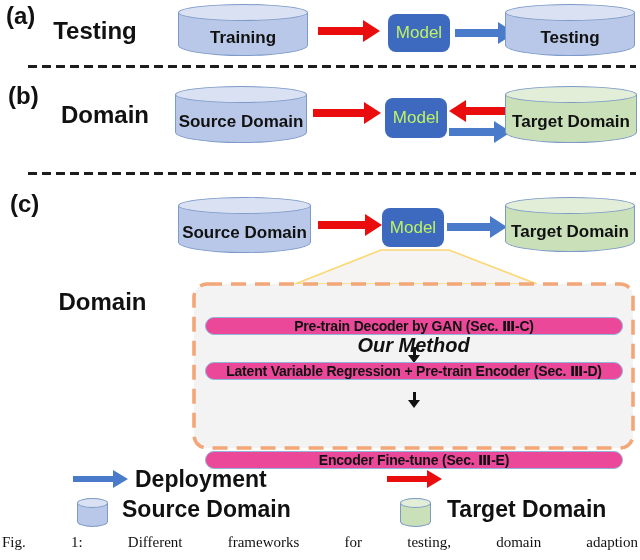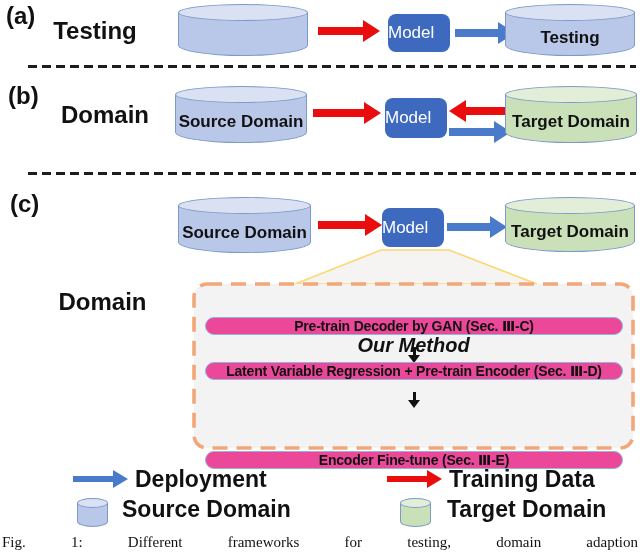--- a/index.html
+++ b/index.html
@@ -23,22 +23,22 @@
                display:flex; align-items:center; justify-content:center;
                font-weight:bold; font-size:17px; }
   .cyl.blue  .cyl-top  { background:#d9e1f2; }
   .cyl.blue  .cyl-body { background:#b9c8e8; }
   .cyl.green .cyl-top  { background:#e2eed8; }
   .cyl.green .cyl-body { background:#c9e0b8; }
   .cyl.mini .cyl-top  { height:10px; border-width:1.3px; }
   .cyl.mini .cyl-body { top:5px; border-width:1.3px; border-radius:0 0 16px 16px / 0 0 6px 6px; }
 
   
-  .model { position:absolute; background:#3d6abf; border-radius:8px; color:#ffffff;
-           display:flex; align-items:center; justify-content:flex-start; font-size:17px; }
+  .model { position:absolute; background:#3d6abf; border-radius:8px; color:#bef264;
+           display:flex; align-items:center; justify-content:center; font-size:17px; }
 
   
   .harrow { position:absolute; display:flex; align-items:center; }
   .harrow .shaft { flex:1; height:8px; background:currentColor; }
   .harrow .head-r { width:0; height:0; border-top:11px solid transparent;
                     border-bottom:11px solid transparent; border-left:17px solid currentColor; }
   .harrow .head-l { width:0; height:0; border-top:11px solid transparent;
                     border-bottom:11px solid transparent; border-right:17px solid currentColor; }
   .harrow.red  { color:#e90d0d; }
   .harrow.blue { color:#4a7bca; }
@@ -70,20 +70,21 @@
 <body>
 
 <div class="page">
 
   <div class="row-label" style="left:6px; top:2px;">(a)</div>
   <div class="row-title" style="left:40px; top:16px; width:110px;">Testing</div>
 
   <div class="cyl blue" style="left:178px; top:4px; width:130px; height:52px;">
     <div class="cyl-top"></div>
     <div class="cyl-body"></div>
+    <div class="cyl-label">Training</div>
   </div>
 
   <div class="harrow red" style="left:318px; top:20px; width:62px; height:22px;">
     <div class="shaft"></div>
     <div class="head-r"></div>
   </div>
 
   <div class="model" style="left:388px; top:14px; width:62px; height:38px;">
     <span>Model</span>
   </div>
@@ -196,21 +197,20 @@
   <div class="harrow blue small" style="left:73px; top:470px; width:55px; height:18px;">
     <div class="shaft"></div>
     <div class="head-r"></div>
   </div>
   <div class="legend-text" style="left:135px; top:466px;">Deployment</div>
 
   <div class="harrow red small" style="left:387px; top:470px; width:55px; height:18px;">
     <div class="shaft"></div>
     <div class="head-r"></div>
   </div>
-  <div class="legend-text" style="left:449px; top:466px;">Training Data</div>
 
   <div class="cyl blue mini" style="left:77px; top:498px; width:31px; height:29px;">
     <div class="cyl-top"></div>
     <div class="cyl-body"></div>
   </div>
   <div class="legend-text" style="left:122px; top:496px;">Source Domain</div>
 
   <div class="cyl green mini" style="left:400px; top:498px; width:31px; height:29px;">
     <div class="cyl-top"></div>
     <div class="cyl-body"></div>

